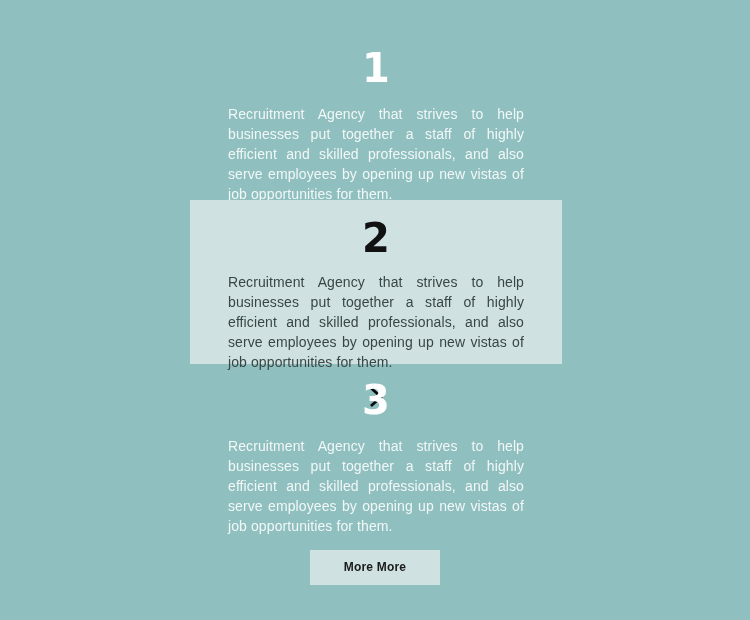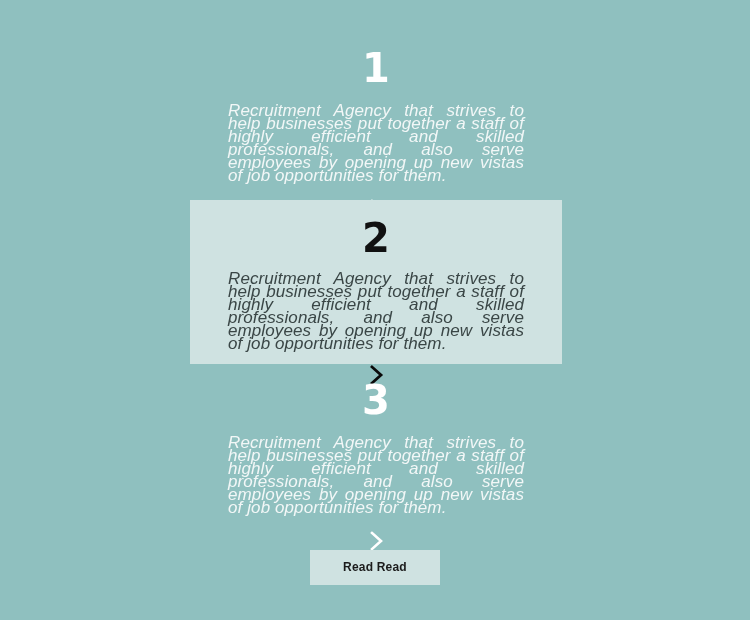--- a/index.html
+++ b/index.html
@@ -49,30 +49,29 @@
     color: #ffffff;
     margin: 0;
     padding: 0;
   }
   .step-1 .step-number { padding-top: 12px; }
   .step-2 .step-number { padding-top: 16px; color: #111111; }
   .step-3 .step-number { padding-top: 10px; }
 
   .step-text {
     font-family: "Liberation Sans", sans-serif;
-    font-size: 17px;
-    line-height: 13px;
+    font-size: 14px;
+    line-height: 20px;
     color: #f2f7f7;
     text-align: justify;
     text-align-last: left;
     margin: 0 auto;
     padding-top: 16px;
     width: 296px;
     letter-spacing: 0.1px;
-    font-style: italic;
   }
   .step-2 .step-text {
     color: #3a4646;
     padding-top: 14px;
   }
 
   .chevron-wrap {
     width: 100%;
     text-align: center;
     padding-top: 14px;
@@ -144,14 +143,14 @@
         <span class="chevron">
           <svg width="26" height="26" viewBox="0 0 26 26" aria-hidden="true">
             <polyline points="9,5 18,13 9,21" fill="none" stroke="#ffffff" stroke-width="2.6" stroke-linecap="square" stroke-linejoin="miter"></polyline>
           </svg>
         </span>
       </div>
     </div>
 
   </div>
 
-  <button class="read-more">Read Read</button>
+  <button class="read-more">More More</button>
 </div>
 
 </body></html>

